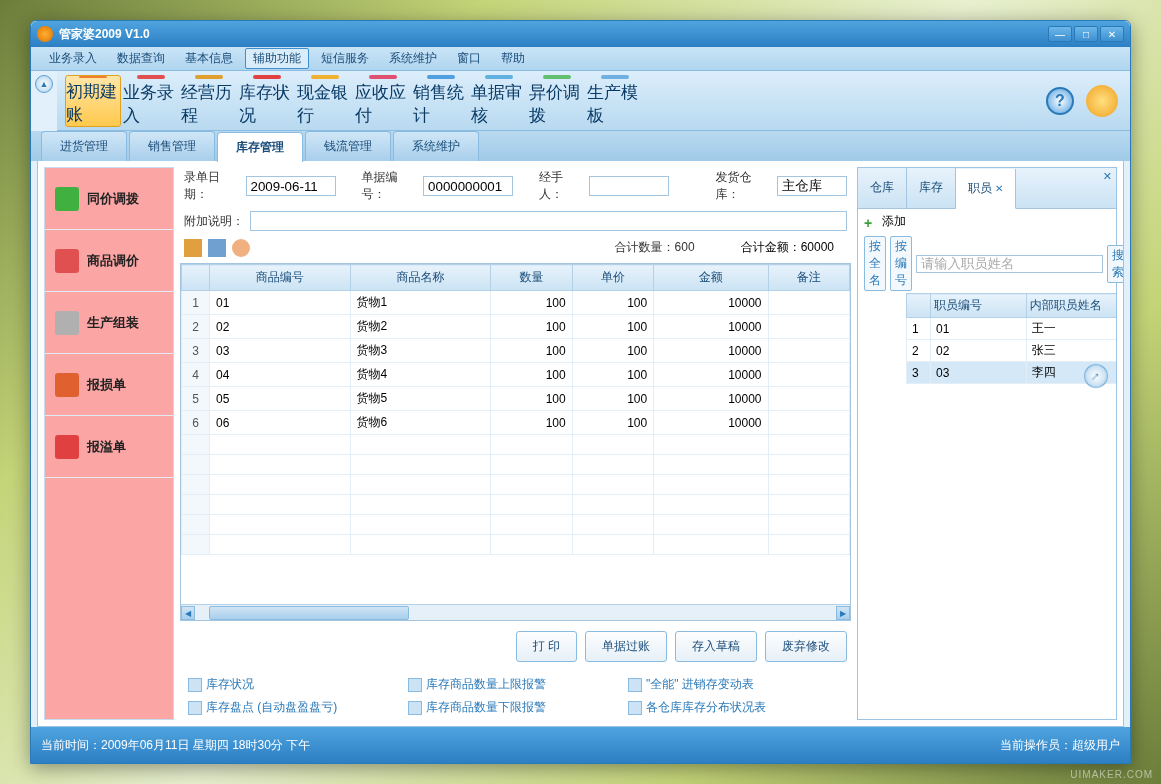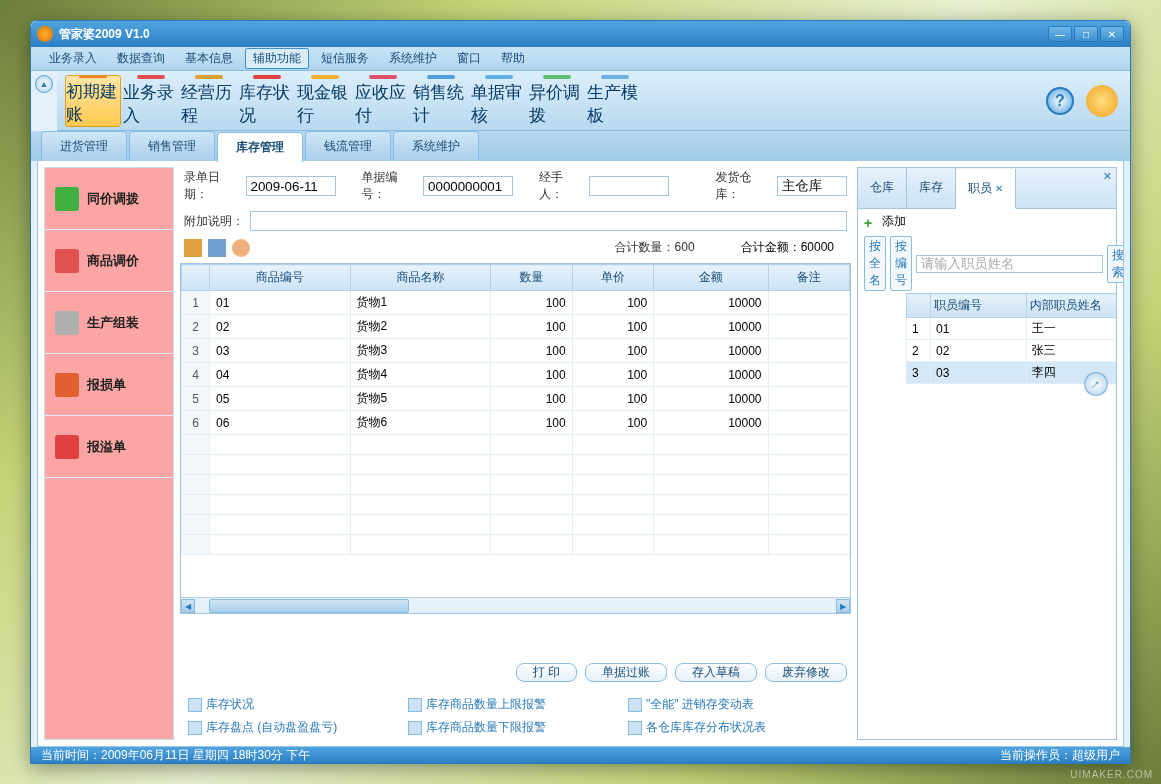--- a/index.html
+++ b/index.html
@@ -83,21 +83,21 @@
 .grid { width:100%; border-collapse:collapse; }
 .grid th { background: linear-gradient(#e7f2fb,#cbe3f4); border:1px solid #b5d1e8; padding:4px; font-weight:normal; color:#1a4d7a; text-align:center; height:24px; }
 .grid td { border:1px solid #e3eef7; padding:3px 6px; height:20px; }
 .grid .rownum { background:#f2f8fc; text-align:center; width:28px; color:#555; }
 .grid .num { text-align:right; }
 .grid-body { flex:1; overflow:auto; }
 .scroll-h { height:16px; background:#e6f0f8; border-top:1px solid #b5d1e8; display:flex; }
 .scroll-h .thumb { width:200px;height:14px;background:linear-gradient(#d0e4f4,#a8cfec);border:1px solid #8abbe0;border-radius:2px;margin:1px 14px;cursor:pointer; }
 .scroll-h .arr { width:14px;height:14px;background:linear-gradient(#d0e4f4,#a8cfec);border:1px solid #8abbe0;margin:1px 0;display:flex;align-items:center;justify-content:center;font-size:8px;color:#2a7ab9;cursor:pointer; }
 .btnrow { display:flex; justify-content:flex-end; gap:8px; padding:6px 4px; }
-.btn { padding:0 16px; background:linear-gradient(#fdfdfd,#e6f0f8); border:1px solid #8abbe0; border-radius:8px; cursor:pointer; color:#1a4d7a;margin-top:39px; }
+.btn { padding:6px 16px; background:linear-gradient(#fdfdfd,#e6f0f8); border:1px solid #8abbe0; border-radius:3px; cursor:pointer; color:#1a4d7a; }
 .linkrow { display:flex; flex-wrap:wrap; gap:6px 30px; padding:4px 8px; }
 .linkrow .lk { display:flex;align-items:center;gap:4px;color:#2a7ab9;cursor:pointer; }
 .linkrow .lic { width:14px;height:14px;background:#cbe3f4;border:1px solid #8abbe0; }
 .rightpanel { width:260px; border:1px solid #9cc4e4; display:flex;flex-direction:column; position:relative; }
 .rightpanel .closex { position:absolute;right:4px;top:2px;color:#2a7ab9;cursor:pointer;font-size:11px; }
 .rtabs { display:flex; background:linear-gradient(#e7f2fb,#cbe3f4); border-bottom:1px solid #a4c5e0; }
 .rtab { padding:11px 12px;border-right:1px solid #a4c5e0;cursor:pointer;color:#1a4d7a; }
 .rtab.active { background:#fff; border-bottom:1px solid #fff; position:relative;top:1px; }
 .rtab .tx { color:#2a7ab9;margin-left:3px;font-size:10px; }
 .addrow { padding:4px 6px;display:flex;align-items:center;gap:4px; }
@@ -106,21 +106,21 @@
 .searchrow .sb { padding:1px 4px;border:1px solid #8abbe0;background:#f2f8fc;color:#2a7ab9;cursor:pointer; border-radius:2px; }
 .searchrow input { flex:1;border:1px solid #a4c5e0;height:18px;padding:0 4px; }
 .searchrow input::placeholder { color:#aaa; }
 .rgrid { width:100%;border-collapse:collapse;margin-left:48px; }
 .rgrid th { background:linear-gradient(#e7f2fb,#cbe3f4);border:1px solid #b5d1e8;padding:3px;font-weight:normal;color:#1a4d7a;text-align:left;height:20px; }
 .rgrid td { border:1px solid #e3eef7;padding:2px 5px;height:18px; }
 .rgrid .sel td { background:#d5e8f7; }
 .rgrid-wrap { flex:1;overflow:auto; }
 .float-arrow { position:absolute;right:8px;bottom:60%;width:24px;height:24px;border-radius:50%;background:radial-gradient(circle,#fff,#a8cfec);border:1px solid #5c9fd0;display:flex;align-items:center;justify-content:center;color:#2a7ab9;font-size:14px;cursor:pointer; transform:rotate(45deg); }
 .statusbar {
-  height: 16px; background: linear-gradient(#4fa4df,#2c7fc3);
+  height: 36px; background: linear-gradient(#4fa4df,#2c7fc3);
   display:flex;align-items:center;padding:0 10px;color:#fff;
 }
 .statusbar .st-right { margin-left:auto; }
 .watermark { position:absolute; right:8px; bottom:4px; color:rgba(255,255,255,0.5); font-size:10px; letter-spacing:1px; }
 </style>
 </head>
 <body>
 
 <div class="window">
 

